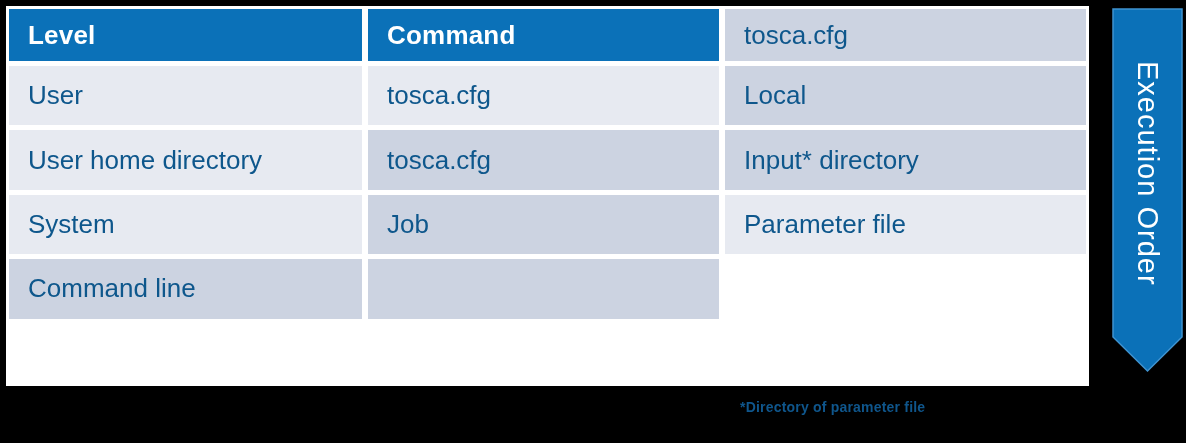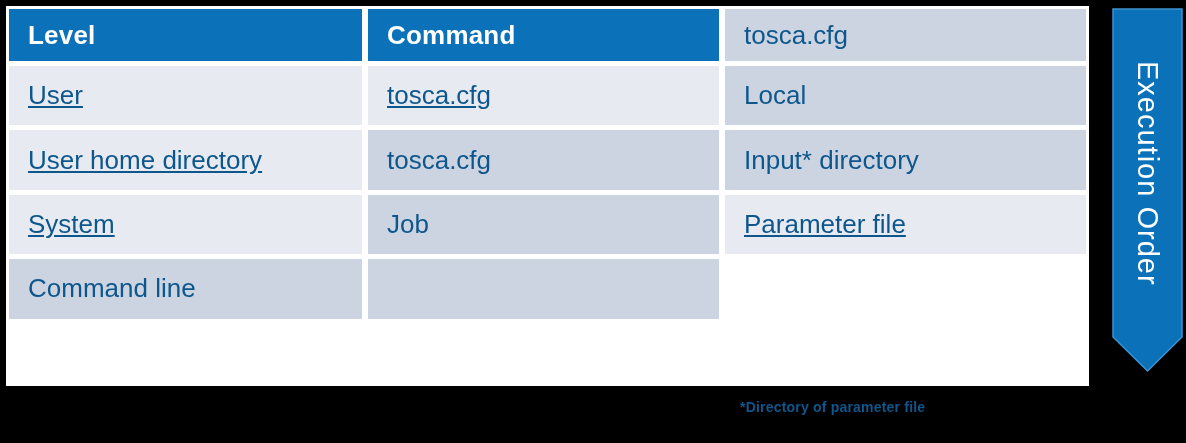--- a/index.html
+++ b/index.html
@@ -42,21 +42,21 @@
   .cell {
     font-size: 26px;
     color: #0e578c;
     display: flex;
     align-items: center;
     padding-left: 19px;
     overflow: hidden;
     white-space: nowrap;
   }
   .cell.dark  { background: #ccd3e1; }
-  .cell.light { background: #e7eaf1; text-decoration: underline; }
+  .cell.light { background: #e7eaf1; }
 
   
   .banner {
     position: absolute;
     left: 1112px;
     top: 8px;
     width: 71px;
     height: 365px;
   }
   .banner svg { position: absolute; left: 0; top: 0; display: block; }

